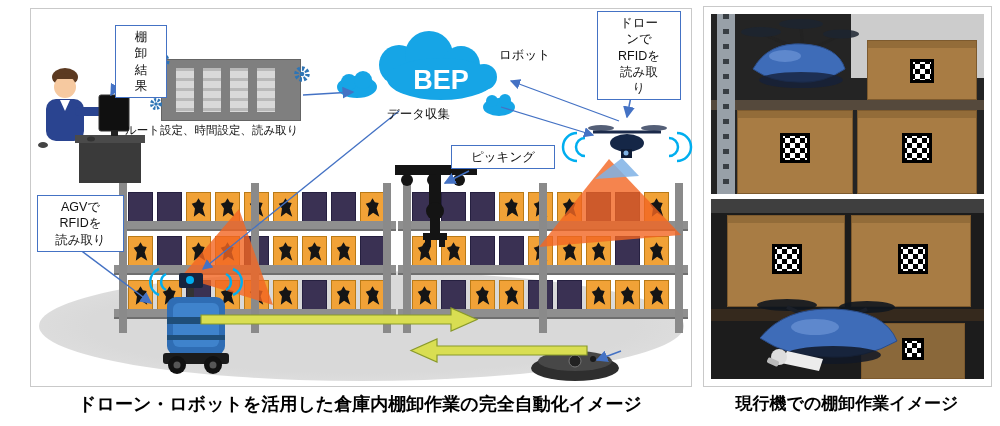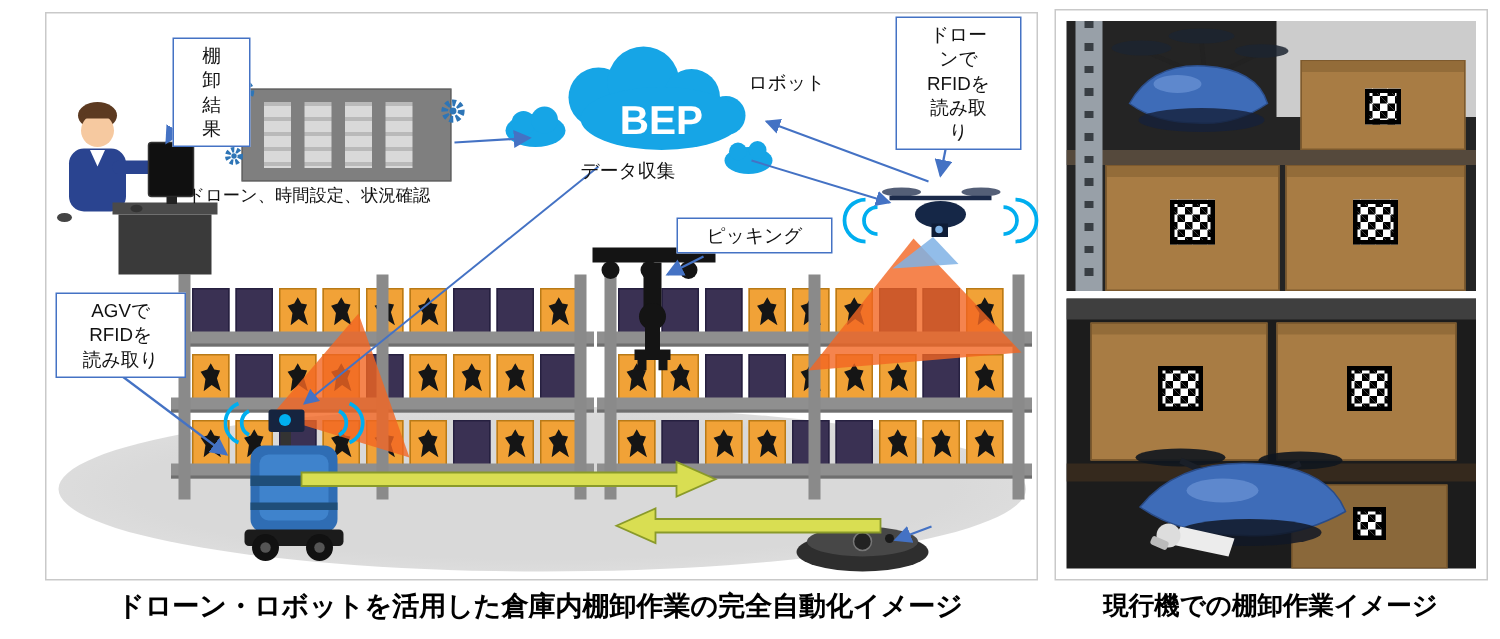--- a/index.html
+++ b/index.html
@@ -348,21 +348,21 @@
 
     <div class="lbl" id="lbl-result">棚卸
 結果</div>
     <div class="lbl" id="lbl-drone">ドローンで
 RFIDを
 読み取り</div>
     <div class="lbl" id="lbl-picking">ピッキング</div>
     <div class="lbl" id="lbl-agv">AGVで
 RFIDを
 読み取り</div>
-    <div class="smalltext" id="txt-route">ドローン、時間設定、状況確認</div>
+    <div class="smalltext" id="txt-route">ルート設定、時間設定、読み取り</div>
     <div class="smalltext" id="txt-data">ロボット</div>
     <div class="smalltext" id="txt-cmd">データ収集</div>
   </div>
 
   <div class="ppanel">
 
     <div class="photo photo-top">
       <div class="wall"></div>
       <div class="cardbox" style="left:156px;top:26px;width:110px;height:60px">
         <div class="flap"></div>

